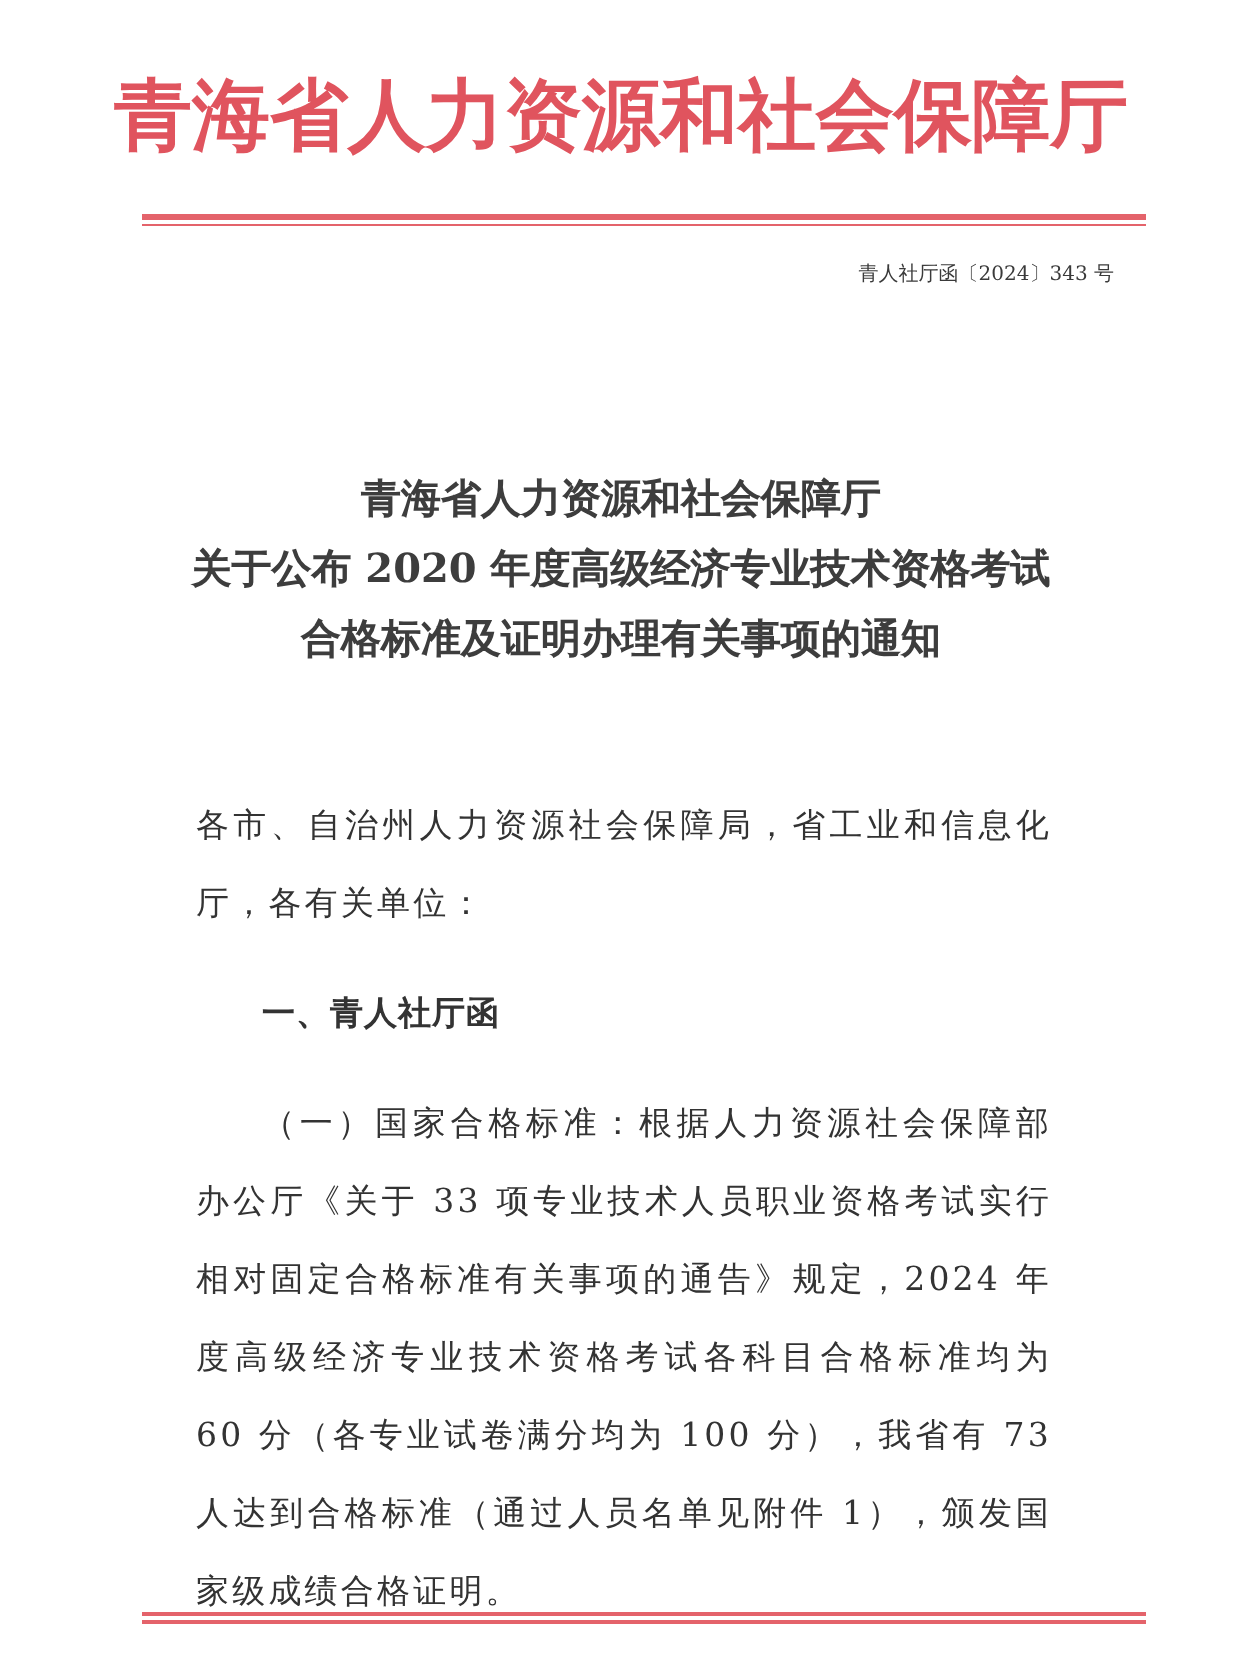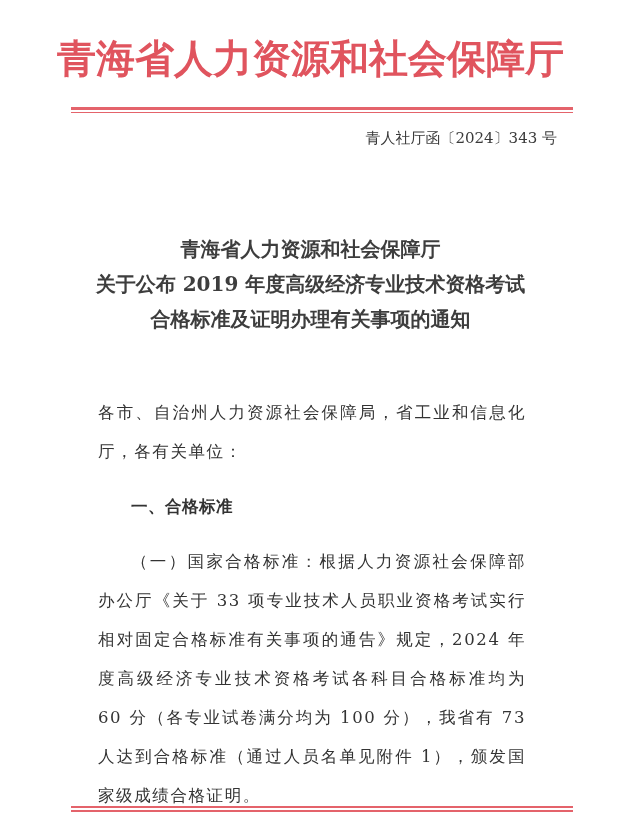--- a/index.html
+++ b/index.html
@@ -42,21 +42,21 @@
       left: 71px;
       width: 502px;
       top: 112px;
       height: 1px;
       background: #e4636b;
     }
     .doc-number {
       position: absolute;
       right: 64px;
       top: 127px;
-      font-size: 15px;
+      font-size: 10px;
       line-height: 22px;
       color: #3a3a3a;
       white-space: nowrap;
       font-family: "DejaVu Serif", serif;
     }
     .title-block {
       position: absolute;
       left: 0;
       width: 621px;
       top: 232px;
@@ -115,24 +115,24 @@
 <body>
 
 <div class="masthead">青海省人力资源和社会保障厅</div>
 <div class="rule-top"></div>
 <div class="rule-top-thin"></div>
 
 <div class="doc-number">青人社厅函〔2024〕343 号</div>
 
 <div class="title-block">
   <div>青海省人力资源和社会保障厅</div>
-  <div>关于公布 2019 年度高级经济专业技术资格考试</div>
+  <div>关于公布 2020 年度高级经济专业技术资格考试</div>
   <div>合格标准及证明办理有关事项的通知</div>
 </div>
 
 <div class="body-text">
   <p>各市、自治州人力资源社会保障局，省工业和信息化厅，各有关单位：</p>
-  <p class="indent section-heading">一、合格标准</p>
+  <p class="indent section-heading">一、青人社厅函</p>
   <p class="indent">（一）国家合格标准：根据人力资源社会保障部办公厅《关于 33 项专业技术人员职业资格考试实行相对固定合格标准有关事项的通告》规定，2024 年度高级经济专业技术资格考试各科目合格标准均为 60 分（各专业试卷满分均为 100 分），我省有 73 人达到合格标准（通过人员名单见附件 1），颁发国家级成绩合格证明。</p>
 </div>
 
 <div class="rule-bottom"></div>
 <div class="rule-bottom-thin"></div>
 
 </body></html>

